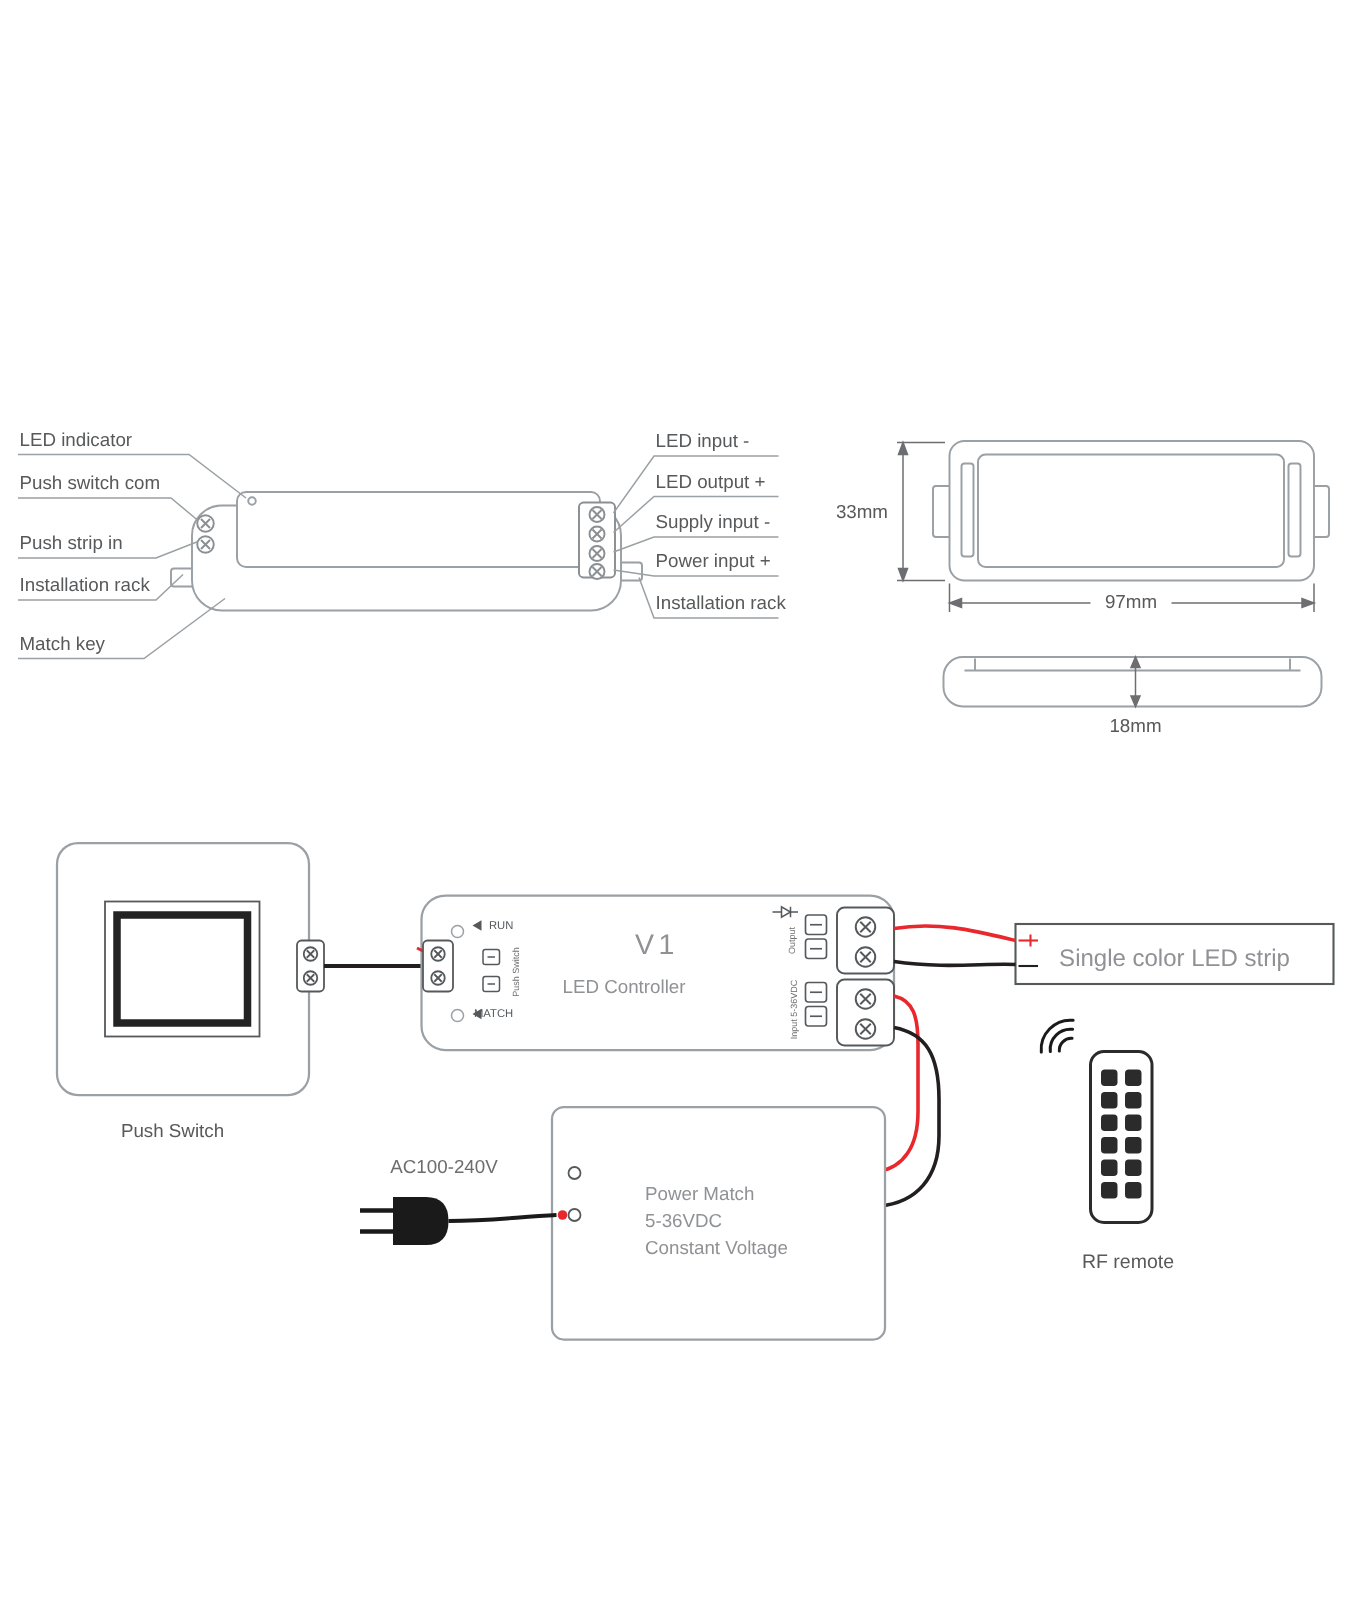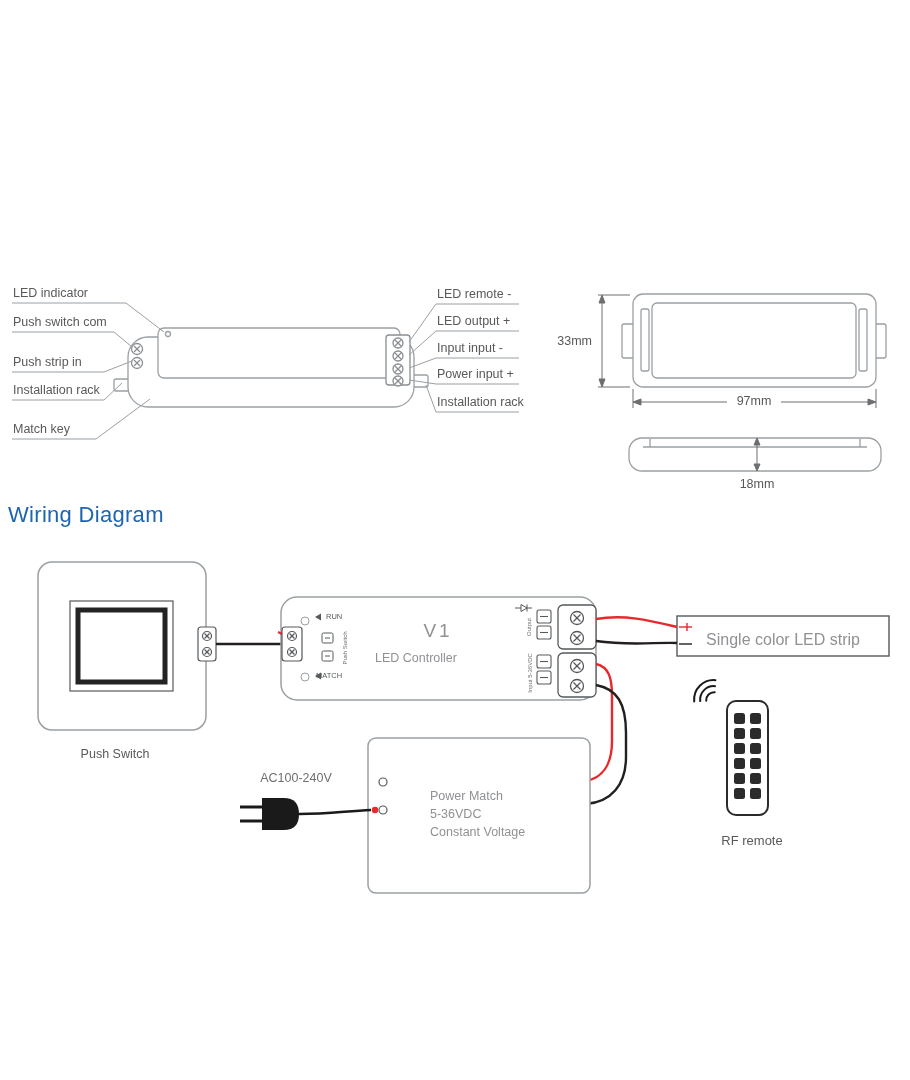--- a/index.html
+++ b/index.html
@@ -230,31 +230,30 @@
       </g>
     </g>
   </svg>
 
   <span class="lbl" style="left:13px; top:245px;">LED indicator</span>
   <span class="lbl" style="left:13px; top:274px;">Push switch com</span>
   <span class="lbl" style="left:13px; top:314px;">Push strip in</span>
   <span class="lbl" style="left:13px; top:342px;">Installation rack</span>
   <span class="lbl" style="left:13px; top:381px;">Match key</span>
 
-  <span class="lbl" style="left:437px; top:246px;">LED remote -</span>
+  <span class="lbl" style="left:437px; top:246px;">LED input -</span>
   <span class="lbl" style="left:437px; top:273px;">LED output +</span>
-  <span class="lbl" style="left:437px; top:300px;">Input input -</span>
+  <span class="lbl" style="left:437px; top:300px;">Supply input -</span>
   <span class="lbl" style="left:437px; top:326px;">Power input +</span>
   <span class="lbl" style="left:437px; top:354px;">Installation rack</span>
 
   <span class="lbl right" style="left:552px; top:293px; width:40px;">33mm</span>
   <span class="lbl center" style="left:728px; top:353px; width:52px;">97mm</span>
   <span class="lbl center" style="left:729px; top:436px; width:56px;">18mm</span>
 
-  <span class="heading" style="left:8px; top:461px;">Wiring Diagram</span>
 
   <span class="lbl center" style="left:57px; top:706px; width:116px;">Push Switch</span>
 
   <span class="lbl tiny" style="left:326px; top:571px;">RUN</span>
   <span class="lbl tiny" style="left:316px; top:630px;">MATCH</span>
   <span class="rot" style="left:345px; top:607px; font-size:6px;">Push Switch</span>
   <span class="lbl center devtxt" style="left:398px; top:579px; width:80px; font-size:19px; letter-spacing:3px;">V1</span>
   <span class="lbl center devtxt" style="left:356px; top:610px; width:120px;">LED Controller</span>
   <span class="rot" style="left:529px; top:586px; font-size:6px;">Output</span>
   <span class="rot" style="left:530px; top:632px; font-size:6px;">Input 5-36VDC</span>

